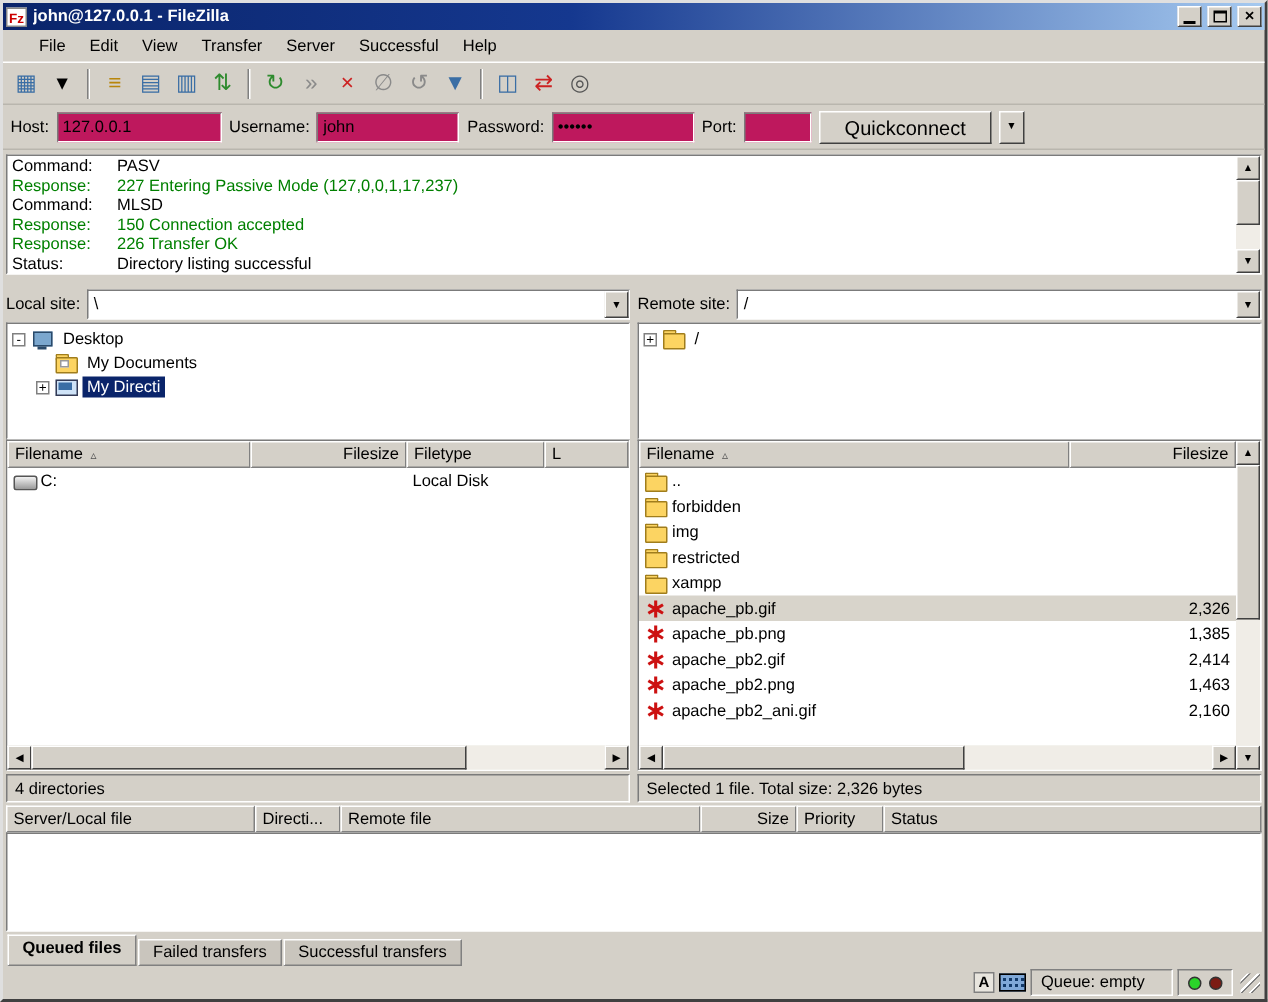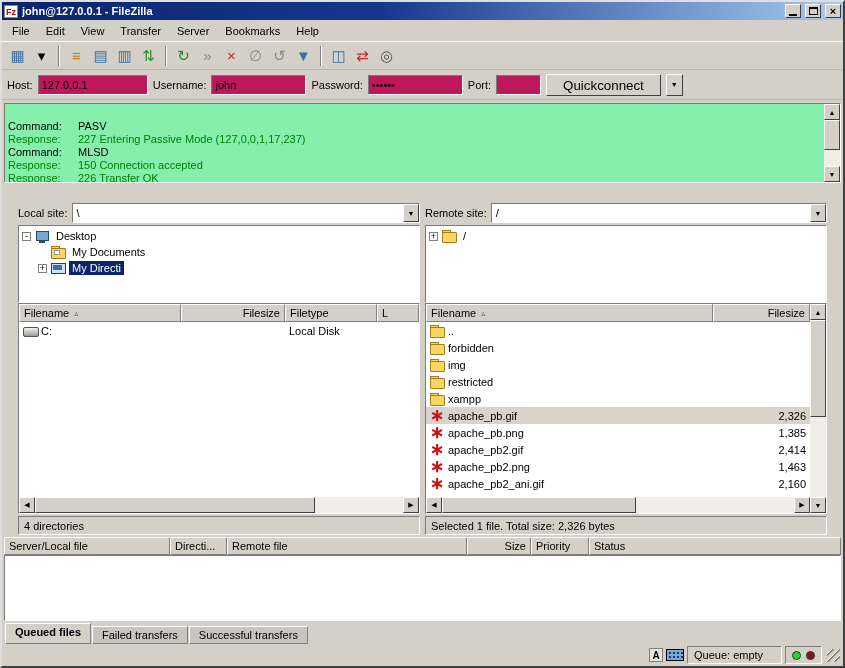--- a/index.html
+++ b/index.html
@@ -12,53 +12,53 @@
     display:flex;align-items:center;gap:4px;padding:0 2px}
   .fz-logo{width:14px;height:13px;background:#fff;color:#c00;font-size:9px;font-weight:bold;
     line-height:13px;text-align:center;border:1px solid #888}
   .title-text{flex:1;color:#fff;font-weight:bold;white-space:nowrap;overflow:hidden}
   .tb-btn{width:16px;height:14px;background:#d4d0c8;border:1px solid;border-color:#fff #404040 #404040 #fff;
     display:flex;align-items:center;justify-content:center;font-size:10px;line-height:10px}
   .glyph-min{width:8px;height:2px;background:#000;margin-top:7px}
   .glyph-max{width:9px;height:8px;border:1px solid #000;border-top-width:2px}
   .glyph-close{font-weight:bold;font-size:11px}
   
-  .menubar{flex:0 0 21px;display:flex;align-items:center;padding-left:2px}
+  .menubar{flex:0 0 21px;display:flex;align-items:center;padding-left:16px}
   .menu-item{padding:3px 8px}
   .toolbar{flex:0 0 28px;display:flex;align-items:center;padding:2px 4px;gap:1px;
     border-top:1px solid #fff;border-bottom:1px solid #b9b6ae}
   .tool-btn{width:23px;height:23px;display:flex;align-items:center;justify-content:center}
   .tool-glyph{font-size:15px;line-height:15px}
   .tb-sep{width:2px;height:20px;border-left:1px solid #808080;border-right:1px solid #fff;margin:0 4px}
   
   .quickbar{flex:0 0 30px;display:flex;align-items:center;gap:5px;padding:0 5px;border-bottom:1px solid #b9b6ae}
   .qc-input{height:20px;border:1px solid;border-color:#7b7b7b #fff #fff #7b7b7b;background:#be185d;
     padding:1px 3px;font:11px "Liberation Sans",sans-serif}
   .w-host{width:110px}.w-user{width:95px}.w-pass{width:95px}.w-port{width:45px}
   .qc-btn{height:22px;padding:3px 16px;background:#d4d0c8;border:1px solid;border-color:#fff #404040 #404040 #fff}
   .qc-drop{width:17px;height:22px;background:#d4d0c8;border:1px solid;border-color:#fff #404040 #404040 #fff;
     display:flex;align-items:center;justify-content:center;font-size:7px}
   .qc-drop::before,.combo-btn::before{content:"▼"}
   
-  .logpane{flex:0 0 80px;margin:3px 2px 18px;background:#86efac;border:1px solid;
-    border-color:#7b7b7b #fff #fff #7b7b7b;position:relative;overflow:hidden;padding:16px 18px 1px 3px}
+  .logpane{flex:0 0 80px;margin:3px 2px 8px;background:#ffffff;border:1px solid;
+    border-color:#7b7b7b #fff #fff #7b7b7b;position:relative;overflow:hidden;padding:1px 18px 1px 3px}
   .log-line{display:flex;line-height:13px;white-space:nowrap}
   .log-prefix{flex:0 0 70px}
   
   .vscroll{position:absolute;right:0;top:0;bottom:0;width:16px;display:flex;flex-direction:column;background:#f0ede7}
   .sbtn{flex:0 0 16px;width:16px;background:#d4d0c8;border:1px solid;border-color:#fff #404040 #404040 #fff;
     display:flex;align-items:center;justify-content:center;font-size:7px;color:#000}
   .sbtn.up::before{content:"▲"}.sbtn.down::before{content:"▼"}.sbtn.left::before{content:"◀"}.sbtn.right::before{content:"▶"}
   .strack{flex:1;position:relative;background:#f0ede7}
   .sthumb{position:absolute;background:#d4d0c8;border:1px solid;border-color:#fff #404040 #404040 #fff}
   .vthumb{left:0;right:0;top:0}
   .hthumb{top:0;bottom:0;left:0}
   .hscroll{flex:0 0 16px;display:flex;background:#f0ede7}
   
-  .panels{flex:1;display:flex;gap:5px;padding:0 16px;min-height:0}
+  .panels{flex:1;display:flex;gap:5px;padding:0 2px;min-height:0}
   .panel{flex:1;display:flex;flex-direction:column;min-width:0}
   .sitebar{flex:0 0 24px;display:flex;align-items:center;gap:4px;padding:2px 0}
   .combo{flex:1;height:20px;background:#fff;border:1px solid;border-color:#7b7b7b #fff #fff #7b7b7b;
     display:flex;align-items:center}
   .combo-value{flex:1;padding:0 4px;overflow:hidden;white-space:nowrap}
   .combo-btn{width:16px;height:18px;background:#d4d0c8;border:1px solid;border-color:#fff #404040 #404040 #fff;
     display:flex;align-items:center;justify-content:center;font-size:7px}
   .treebox{flex:0 0 78px;background:#fff;border:1px solid;border-color:#7b7b7b #fff #fff #7b7b7b;
     overflow:hidden;padding:2px 0}
   .tree-row{height:16px;display:flex;align-items:center;gap:4px;white-space:nowrap}
@@ -142,21 +142,21 @@
         <span class="glyph-close">×</span>
       </div>
   </div>
 
   <div class="menubar">
       <div class="menu-item">File</div>
       <div class="menu-item">Edit</div>
       <div class="menu-item">View</div>
       <div class="menu-item">Transfer</div>
       <div class="menu-item">Server</div>
-      <div class="menu-item">Bookmarks</div>
+      <div class="menu-item">Successful</div>
       <div class="menu-item">Help</div>
     </div>
 
   <div class="toolbar">
       <div class="tool-btn">
         <span class="tool-glyph" style="color: rgb(58, 110, 165);">▦</span>
       </div>
       <div class="tool-btn">
         <span class="tool-glyph" style="color: rgb(0, 0, 0);">▾</span>
       </div>
@@ -232,20 +232,24 @@
           <span class="log-text">MLSD</span>
         </div>
         <div class="log-line" style="color: rgb(0, 128, 0);">
           <span class="log-prefix">Response:</span>
           <span class="log-text">150 Connection accepted</span>
         </div>
         <div class="log-line" style="color: rgb(0, 128, 0);">
           <span class="log-prefix">Response:</span>
           <span class="log-text">226 Transfer OK</span>
         </div>
+        <div class="log-line" style="color: rgb(0, 0, 0);">
+          <span class="log-prefix">Status:</span>
+          <span class="log-text">Directory listing successful</span>
+        </div>
       </div>
     <div class="vscroll">
       <div class="sbtn up"></div>
       <div class="strack">
         <div class="sthumb vthumb" style="height:65%"></div>
       </div>
       <div class="sbtn down"></div>
     </div>
   </div>
 

